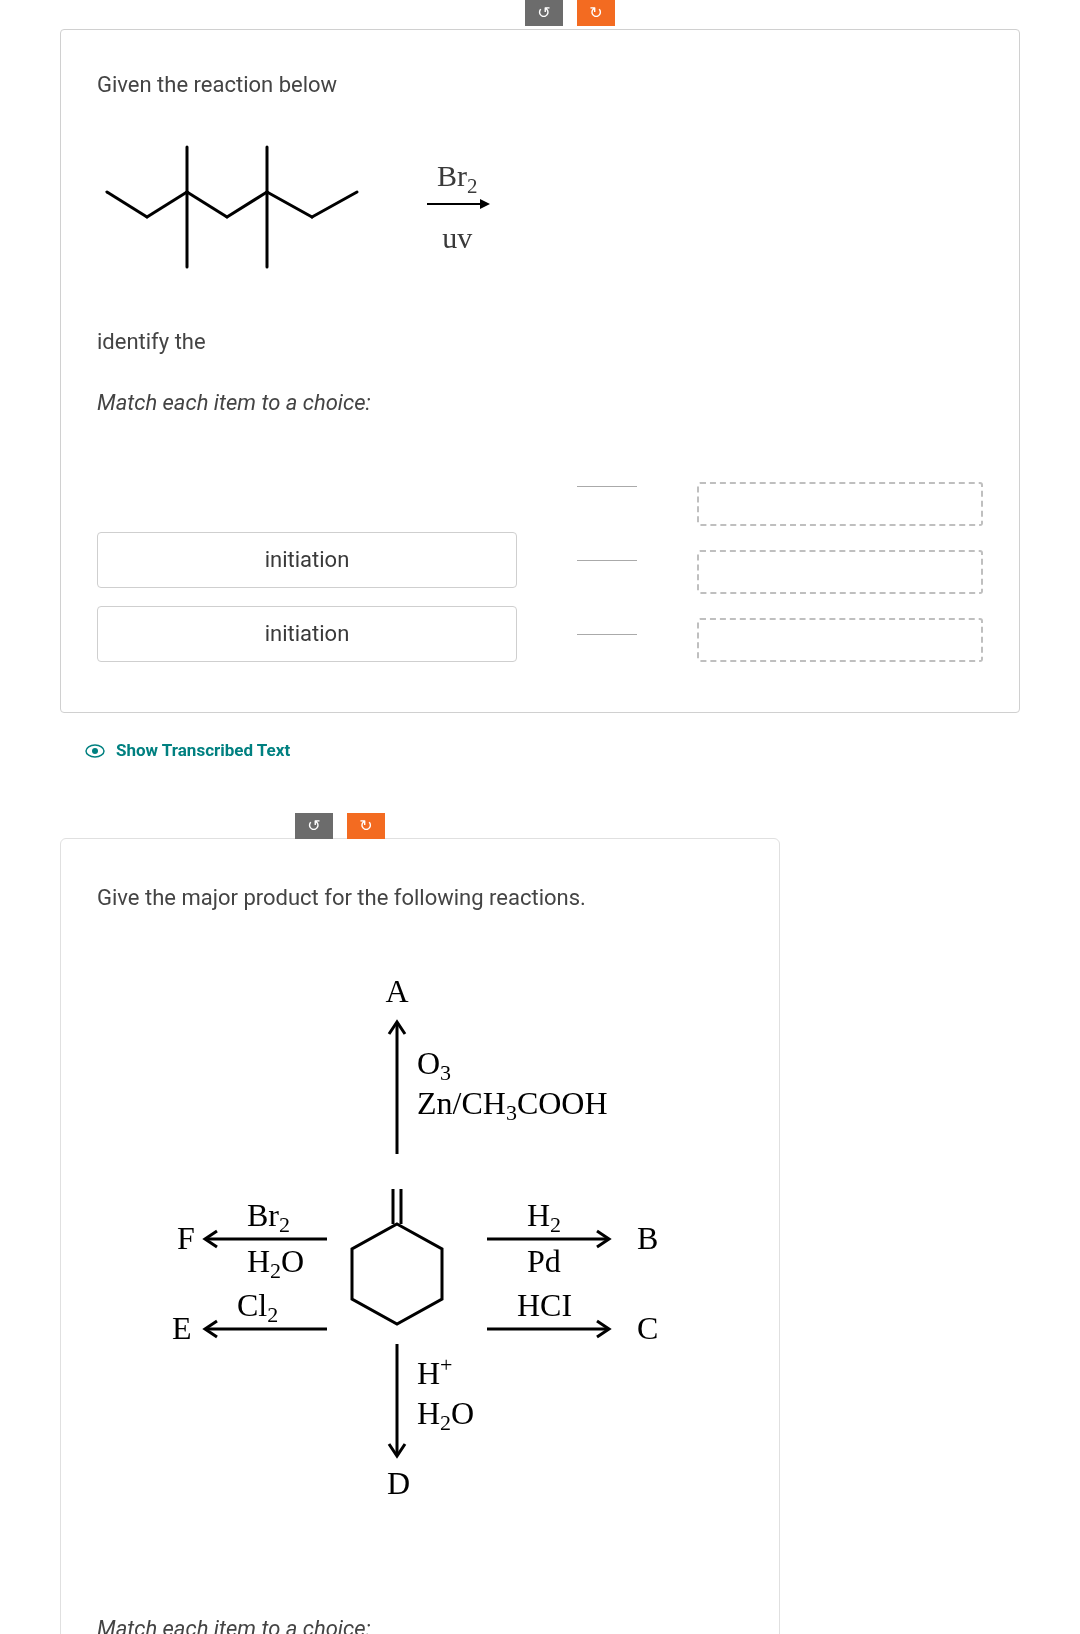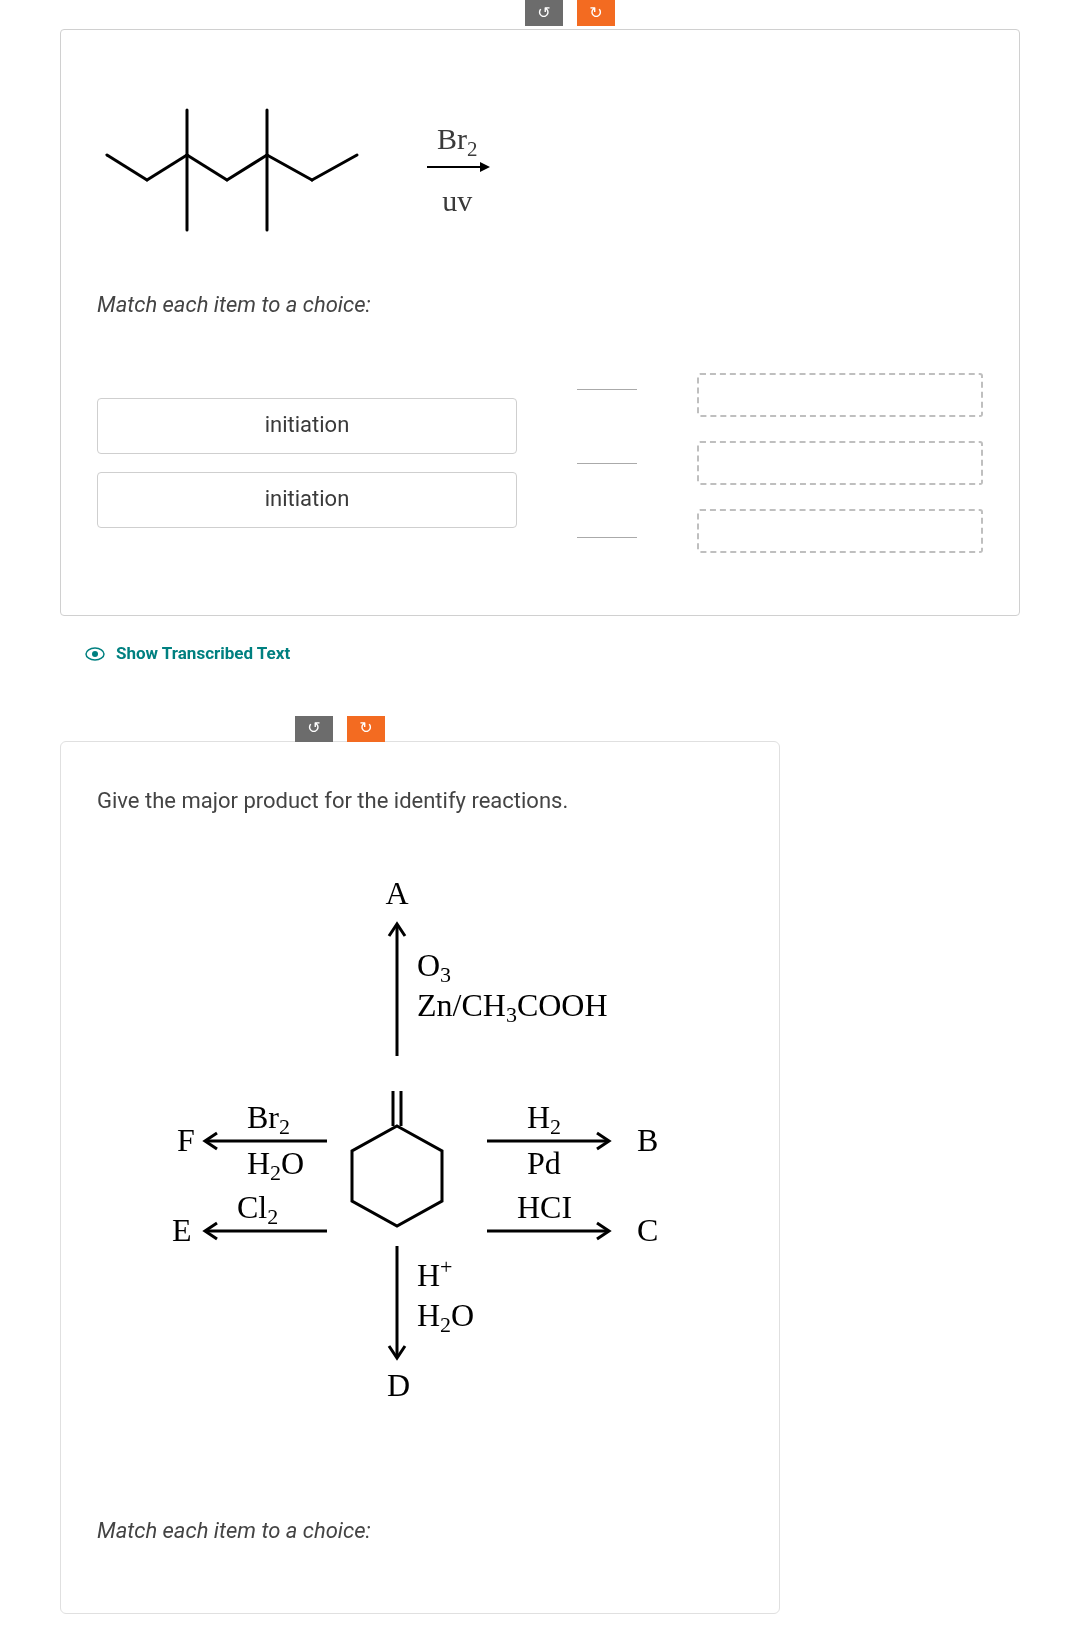--- a/index.html
+++ b/index.html
@@ -24,21 +24,21 @@
     border-radius: 6px;
     padding: 44px 36px 44px 36px;
     max-width: 720px;
   }
   .q-text { margin: 0 0 26px 0; color:#444; }
   .match-instr { font-style: italic; color:#444; margin-top: 30px; }
   .match-area {
     display: flex;
     gap: 60px;
     margin-top: 40px;
-    align-items: center;
+    align-items: flex-end;
   }
   .match-col-left { display:flex; flex-direction:column; gap:18px; }
   .match-item {
     border: 1px solid #cfcfcf;
     border-radius: 4px;
     width: 420px;
     height: 56px;
     display:flex; align-items:center; justify-content:center;
     color:#3a3a3a;
     background:#fff;
@@ -86,20 +86,21 @@
 </style>
 </head>
 <body>
 
 <div class="rot-btns" style="margin-left:300px; width:420px;">
   <div class="rot-btn rot-ccw">↺</div>
   <div class="rot-btn rot-cw">↻</div>
 </div>
 
 <div class="card">
+  <p class="q-text">Given the reaction below</p>
 
   <div class="reaction1">
 
     <svg width="300" height="160" viewBox="0 0 300 160">
       <g stroke="#000" stroke-width="3" fill="none" stroke-linecap="round">
         <line x1="10" y1="65" x2="50" y2="90"></line>
         <line x1="50" y1="90" x2="90" y2="65"></line>
         <line x1="90" y1="65" x2="90" y2="20"></line>
         <line x1="90" y1="65" x2="90" y2="140"></line>
         <line x1="90" y1="65" x2="130" y2="90"></line>
@@ -109,20 +110,21 @@
         <line x1="170" y1="65" x2="215" y2="90"></line>
         <line x1="215" y1="90" x2="260" y2="65"></line>
       </g>
     </svg>
     <div class="arrow-label">
       <div class="arrow-top serif"><span>Br</span><sub>2</sub></div>
       <div class="arrow-bot serif">uv</div>
     </div>
   </div>
 
+  <p class="q-text">identify the</p>
   <p class="match-instr">Match each item to a choice:</p>
 
   <div class="match-area">
     <div class="match-col-left">
       <div class="match-item">initiation</div>
       <div class="match-item">initiation</div>
     </div>
     <div class="connector-col">
       <div class="connector"></div>
       <div class="connector"></div>
@@ -145,21 +147,21 @@
   </span>
   <span>Show Transcribed Text</span>
 </div>
 
 <div class="rot-btns" style="margin-left:200px; width:160px;">
   <div class="rot-btn rot-ccw">↺</div>
   <div class="rot-btn rot-cw">↻</div>
 </div>
 
 <div class="card2">
-  <p class="q-text">Give the major product for the identify reactions.</p>
+  <p class="q-text">Give the major product for the following reactions.</p>
 
   <div class="diagram-wrap">
     <svg width="620" height="620" viewBox="0 0 620 620">
 
       <g stroke="#000" stroke-width="3" fill="none">
         <polygon points="300,260 345,285 345,335 300,360 255,335 255,285"></polygon>
         <line x1="296" y1="260" x2="296" y2="225"></line>
         <line x1="304" y1="260" x2="304" y2="225"></line>
       </g>
 

